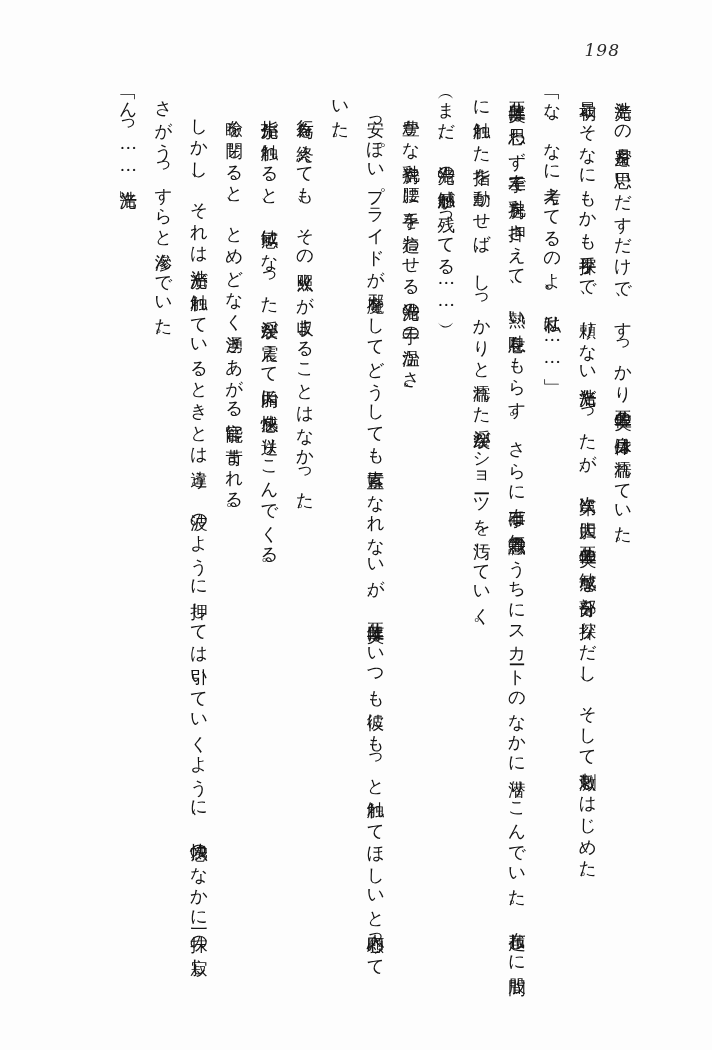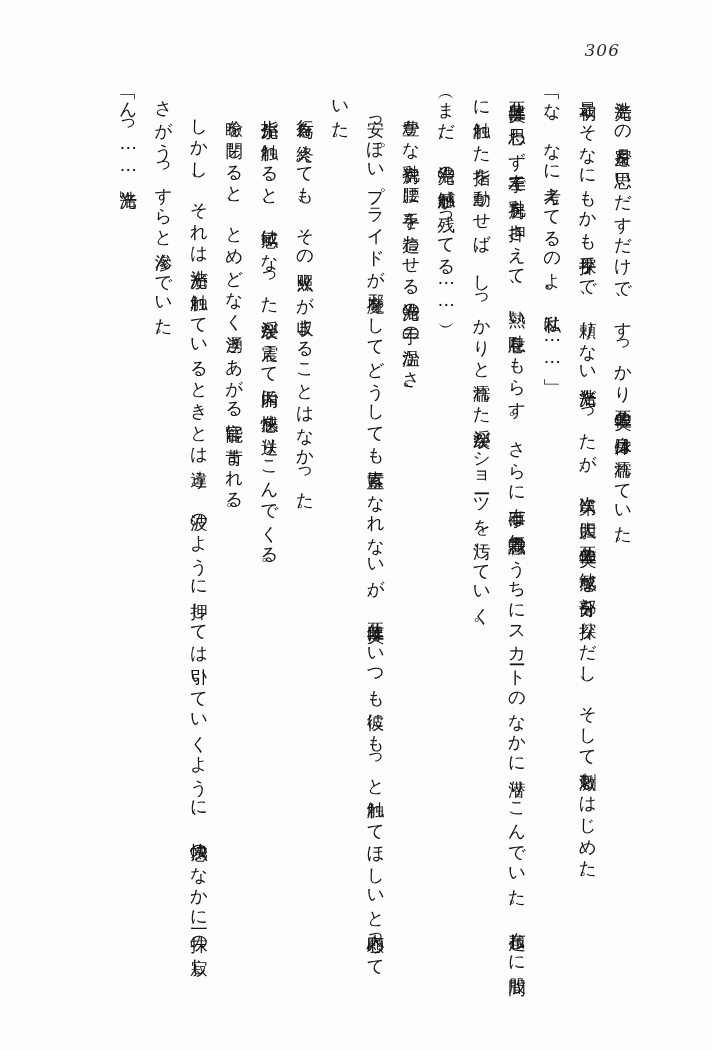--- a/index.html
+++ b/index.html
@@ -62,21 +62,21 @@
   .text-block p.indent {
     text-indent: 1em;
   }
 
 </style>
 </head>
 <body>
 
 <div class="page">
 
-  <div class="page-number">306</div>
+  <div class="page-number">198</div>
 
   <div class="text-block">
     <p>浩光との蜜月を思いだすだけで、すっかり亜佐美の身体は濡れていた。</p>
     <p>最初こそなにもかも手探りで、頼りない浩光だったが、次第に大胆に亜佐美の敏感な部分を探りだし、そして刺激しはじめた。</p>
     <p>「な、なに考えてるのよ、私は……」</p>
     <p>亜佐美は思わず左手で乳房を押さえて、熱い吐息をもらす。さらに右手は無意識のうちにスカートのなかに潜りこんでいた。布越しに股間に触れた指を動かせば、しっかりと濡れた淫裂がショーツを汚していく。</p>
     <p>（まだ、浩光の感触が残ってる……）</p>
     <p class="indent">豊かな乳房や腰に手を這わせる浩光の手の温かさ。</p>
     <p class="indent">安っぽいプライドが邪魔をしてどうしても素直になれないが、亜佐美はいつも彼にもっと触れてほしいと内心願っていた。</p>
     <p class="indent">行為を終えても、その火照りが収まることはなかった。</p>

